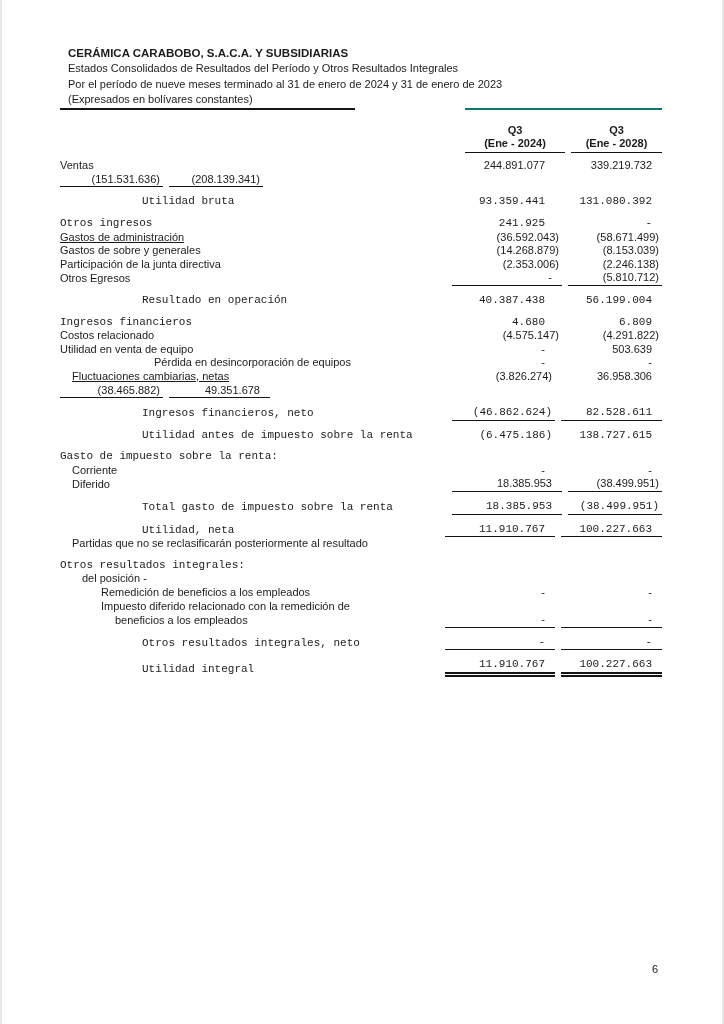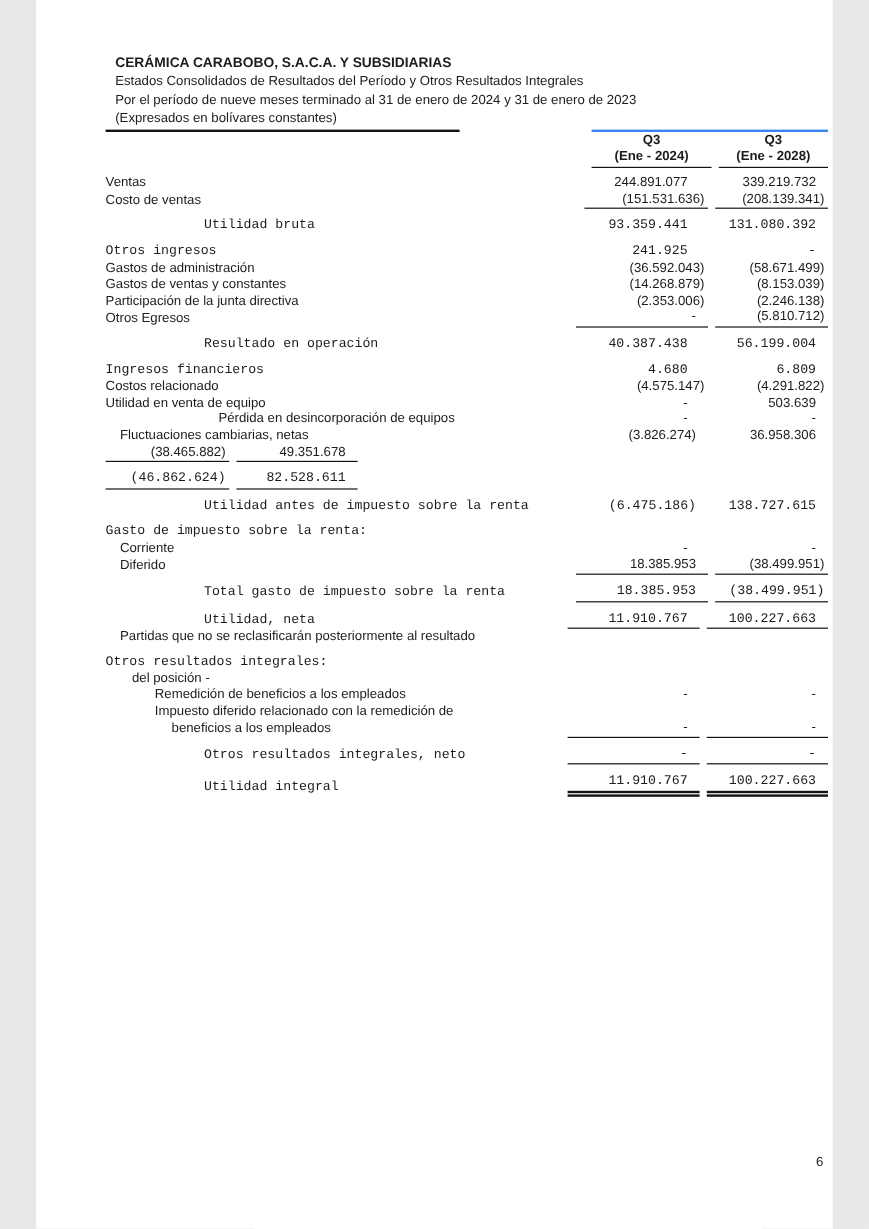--- a/index.html
+++ b/index.html
@@ -1,31 +1,31 @@
 <!DOCTYPE html>
 <html><head>
 <meta charset="utf-8">
 <style>
   html,body { margin:0; padding:0; background:#e8e8e8; }
   .page {
-    position:relative; width:664px; height:1024px; background:#ffffff;
+    position:relative; width:720px; height:1024px; background:#ffffff;
     font-family:"Liberation Sans", sans-serif; font-size:11px; color:#1c1c1c;
     margin:0 auto; overflow:hidden;
   }
   .content { position:absolute; left:58px; top:46px; width:602px; }
 
   
   .hdr-line { padding-left:8px; line-height:15.3px; white-space:nowrap; }
   .company { font-weight:700; font-size:11.5px; }
 
   
   .head-row { display:flex; margin-top:1px; }
   .rule-left  { width:295px; border-top:2px solid #141414; }
   .head-spacer { flex:1; }
-  .head-cols { width:197px; border-top:2px solid #3b82f6; display:flex; padding-top:1px; }
+  .head-cols { width:197px; border-top:2px solid #0f766e; display:flex; padding-top:14px; }
   .hcol { text-align:center; font-weight:700; }
   .hc1 { width:100px; }
   .hc2 { width:91px; margin-left:6px; }
   .hq { line-height:13px; }
   .hp { line-height:13px; border-bottom:1.5px solid #141414; padding-bottom:2px; }
 
   
   #rows { margin-top:6px; }
   .row { display:flex; align-items:flex-end; }
   .row.gap { margin-top:8px;font-family:Liberation Mono, monospace; }
@@ -65,41 +65,40 @@
       </div>
     </div>
 
     <div id="rows">
         <div class="row">
     <div class="label" style="padding-left: 0px;">Ventas</div>
     <div class="val c1">244.891.077</div>
     <div class="val c2">339.219.732</div>
   </div>
         <div class="row">
-    <div class="label" style="padding-left: 0px;">Costo de ventas</div>
     <div class="val c1 single paren">(151.531.636)</div>
     <div class="val c2 single paren">(208.139.341)</div>
   </div>
         <div class="row gap">
     <div class="label" style="padding-left: 82px;">Utilidad bruta</div>
     <div class="val c1">93.359.441</div>
     <div class="val c2">131.080.392</div>
   </div>
         <div class="row gap">
     <div class="label" style="padding-left: 0px;">Otros ingresos</div>
     <div class="val c1">241.925</div>
     <div class="val c2">-</div>
   </div>
         <div class="row">
-    <div class="label" style="padding-left: 0px;">Gastos de administración</div>
+    <div class="label" style="padding-left: 0px; text-decoration: underline;">Gastos de administración</div>
     <div class="val c1 paren">(36.592.043)</div>
     <div class="val c2 paren">(58.671.499)</div>
   </div>
         <div class="row">
-    <div class="label" style="padding-left: 0px;">Gastos de ventas y constantes</div>
+    <div class="label" style="padding-left: 0px;">Gastos de sobre y generales</div>
     <div class="val c1 paren">(14.268.879)</div>
     <div class="val c2 paren">(8.153.039)</div>
   </div>
         <div class="row">
     <div class="label" style="padding-left: 0px;">Participación de la junta directiva</div>
     <div class="val c1 paren">(2.353.006)</div>
     <div class="val c2 paren">(2.246.138)</div>
   </div>
         <div class="row">
     <div class="label" style="padding-left: 0px;">Otros Egresos</div>
@@ -125,29 +124,30 @@
     <div class="label" style="padding-left: 0px;">Utilidad en venta de equipo</div>
     <div class="val c1">-</div>
     <div class="val c2">503.639</div>
   </div>
         <div class="row">
     <div class="label" style="padding-left: 0px; text-align: center;">Pérdida en desincorporación de equipos</div>
     <div class="val c1">-</div>
     <div class="val c2">-</div>
   </div>
         <div class="row">
-    <div class="label" style="padding-left: 12px;">Fluctuaciones cambiarias, netas</div>
+    <div class="label" style="padding-left: 12px; text-decoration: underline;">Fluctuaciones cambiarias, netas</div>
     <div class="val c1 paren">(3.826.274)</div>
     <div class="val c2">36.958.306</div>
   </div>
         <div class="row">
     <div class="val c1 single paren">(38.465.882)</div>
     <div class="val c2 single">49.351.678</div>
   </div>
         <div class="row gap">
+    <div class="label" style="padding-left: 82px;">Ingresos financieros, neto</div>
     <div class="val c1 single paren">(46.862.624)</div>
     <div class="val c2 single">82.528.611</div>
   </div>
         <div class="row gap">
     <div class="label" style="padding-left: 82px;">Utilidad antes de impuesto sobre la renta</div>
     <div class="val c1 paren">(6.475.186)</div>
     <div class="val c2">138.727.615</div>
   </div>
         <div class="row gap">
     <div class="label" style="padding-left: 0px;">Gasto de impuesto sobre la renta:</div>

